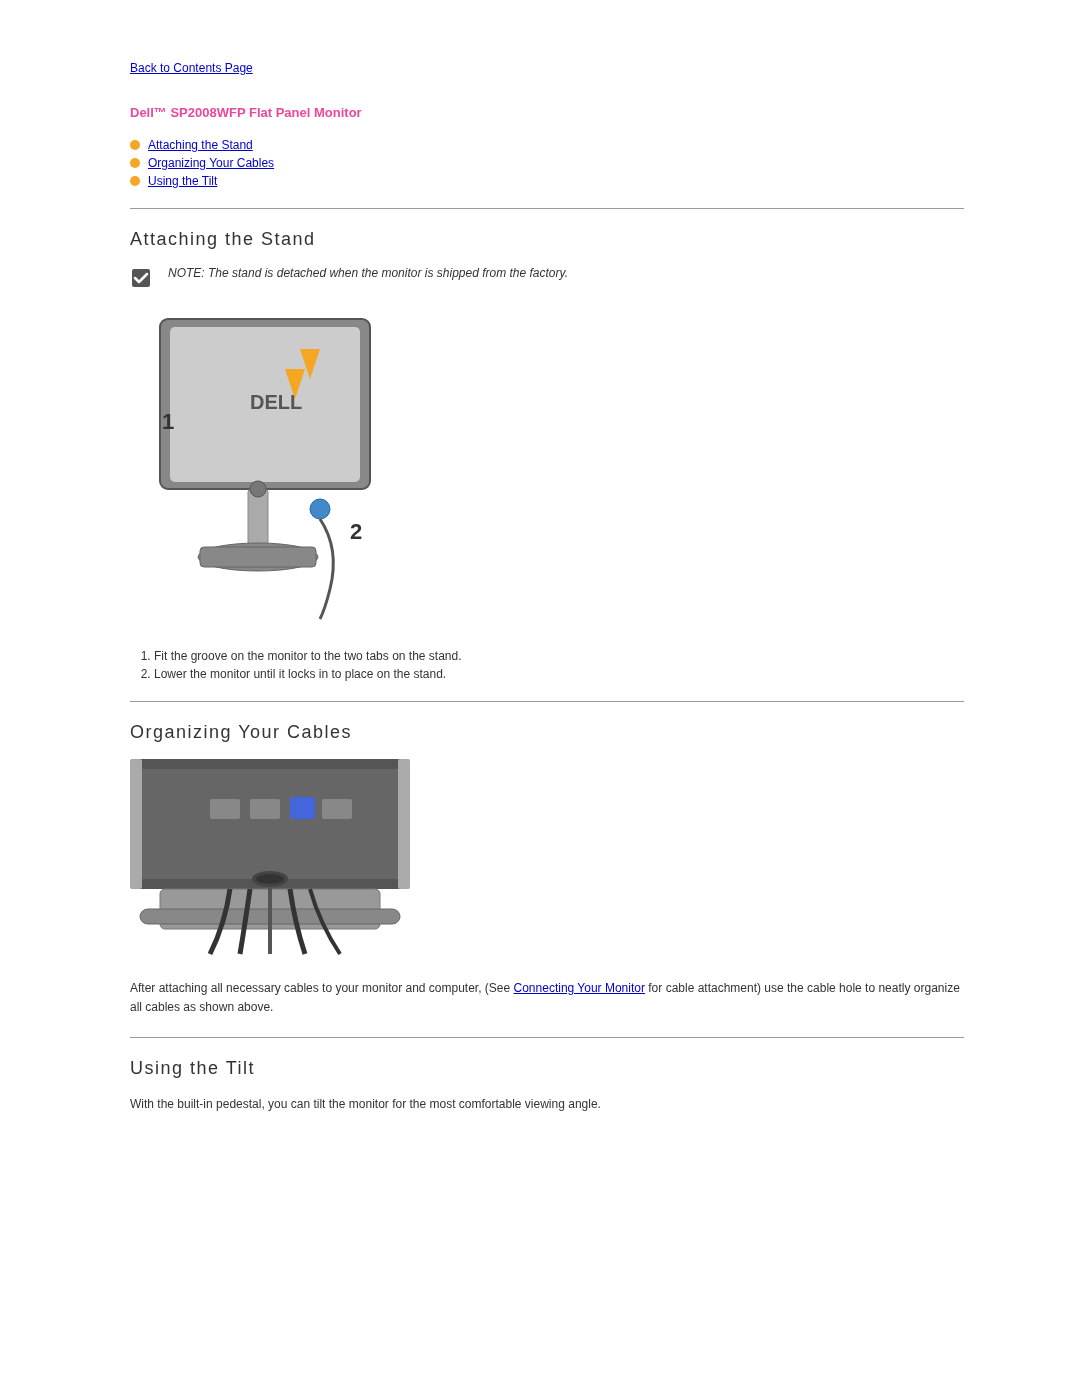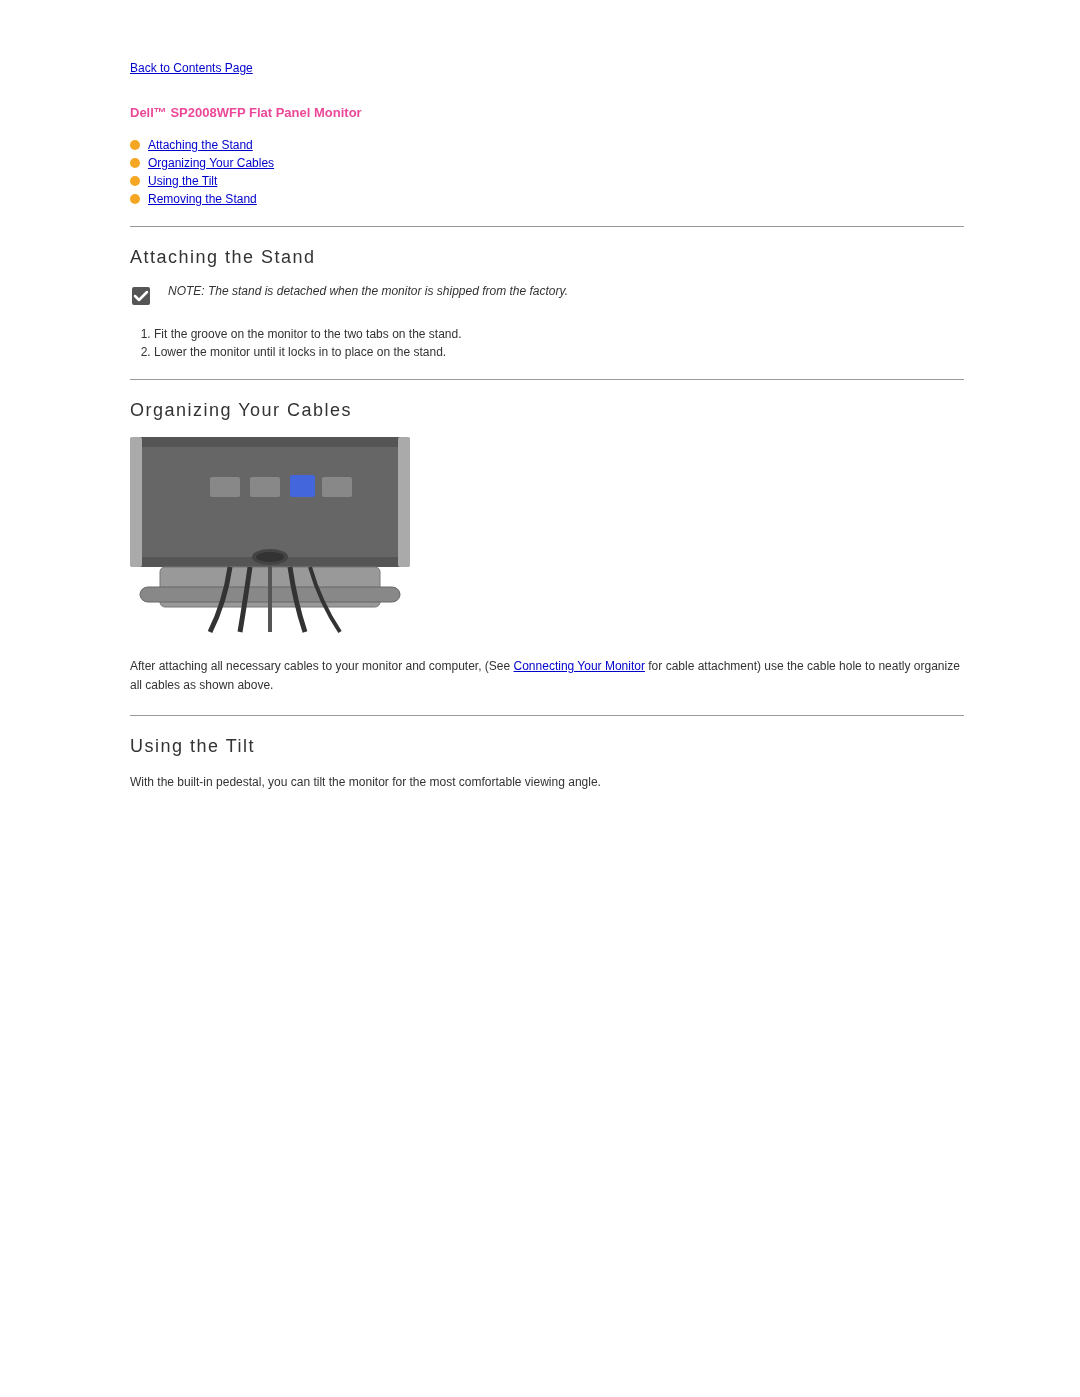--- a/index.html
+++ b/index.html
@@ -149,41 +149,64 @@
       <a class="nav-link">Attaching the Stand</a>
     </li>
     <li>
       <span class="nav-bullet"></span>
       <a class="nav-link">Organizing Your Cables</a>
     </li>
     <li>
       <span class="nav-bullet"></span>
       <a class="nav-link">Using the Tilt</a>
     </li>
-    <li>
-      <span class="nav-bullet"></span>
-      <a class="nav-link">Removing the Stand</a>
-    </li>
   </ul>
 
   <hr class="section-divider">
 
   
   <section>
     <h2 class="section-title">Attaching the Stand</h2>
 
     <div class="note-box">
 
       <svg class="note-icon" viewBox="0 0 22 22" xmlns="http://www.w3.org/2000/svg">
         <rect x="2" y="2" width="18" height="18" rx="2" fill="#555"></rect>
         <path d="M5 11 L9 15 L17 7" stroke="white" stroke-width="2.5" fill="none" stroke-linecap="round" stroke-linejoin="round"></path>
       </svg>
       <span class="note-text">NOTE: The stand is detached when the monitor is shipped from the factory.</span>
     </div>
 
+    <div class="monitor-image-area">
+      <svg class="monitor-svg" viewBox="0 0 280 320" xmlns="http://www.w3.org/2000/svg">
+
+        <rect x="30" y="10" width="210" height="170" rx="8" fill="#888" stroke="#555" stroke-width="2"></rect>
+
+        <rect x="40" y="18" width="190" height="155" rx="5" fill="#ccc"></rect>
+
+        <text x="120" y="100" font-family="Arial" font-size="20" fill="#555" font-weight="bold">DELL</text>
+
+        <rect x="118" y="180" width="20" height="60" rx="3" fill="#aaa" stroke="#888" stroke-width="1"></rect>
+
+        <ellipse cx="128" cy="248" rx="60" ry="14" fill="#888" stroke="#666" stroke-width="1"></ellipse>
+        <rect x="70" y="238" width="116" height="20" rx="4" fill="#888" stroke="#666" stroke-width="1"></rect>
+
+        <circle cx="128" cy="180" r="8" fill="#777" stroke="#555" stroke-width="1"></circle>
+
+        <polygon points="155,60 175,60 165,90" fill="#f5a623"></polygon>
+        <polygon points="170,40 190,40 180,70" fill="#f5a623"></polygon>
+
+        <circle cx="190" cy="200" r="10" fill="#4488cc" stroke="#2266aa" stroke-width="1"></circle>
+
+        <text x="32" y="120" font-family="Arial" font-size="22" fill="#333" font-weight="bold">1</text>
+        <text x="220" y="230" font-family="Arial" font-size="22" fill="#333" font-weight="bold">2</text>
+
+        <path d="M190 210 Q 210 240 200 280 Q 195 300 190 310" stroke="#555" stroke-width="3" fill="none"></path>
+      </svg>
+    </div>
 
     <ol class="steps-list">
       <li>Fit the groove on the monitor to the two tabs on the stand.</li>
       <li>Lower the monitor until it locks in to place on the stand.</li>
     </ol>
   </section>
 
   <hr class="section-divider">
 
   

